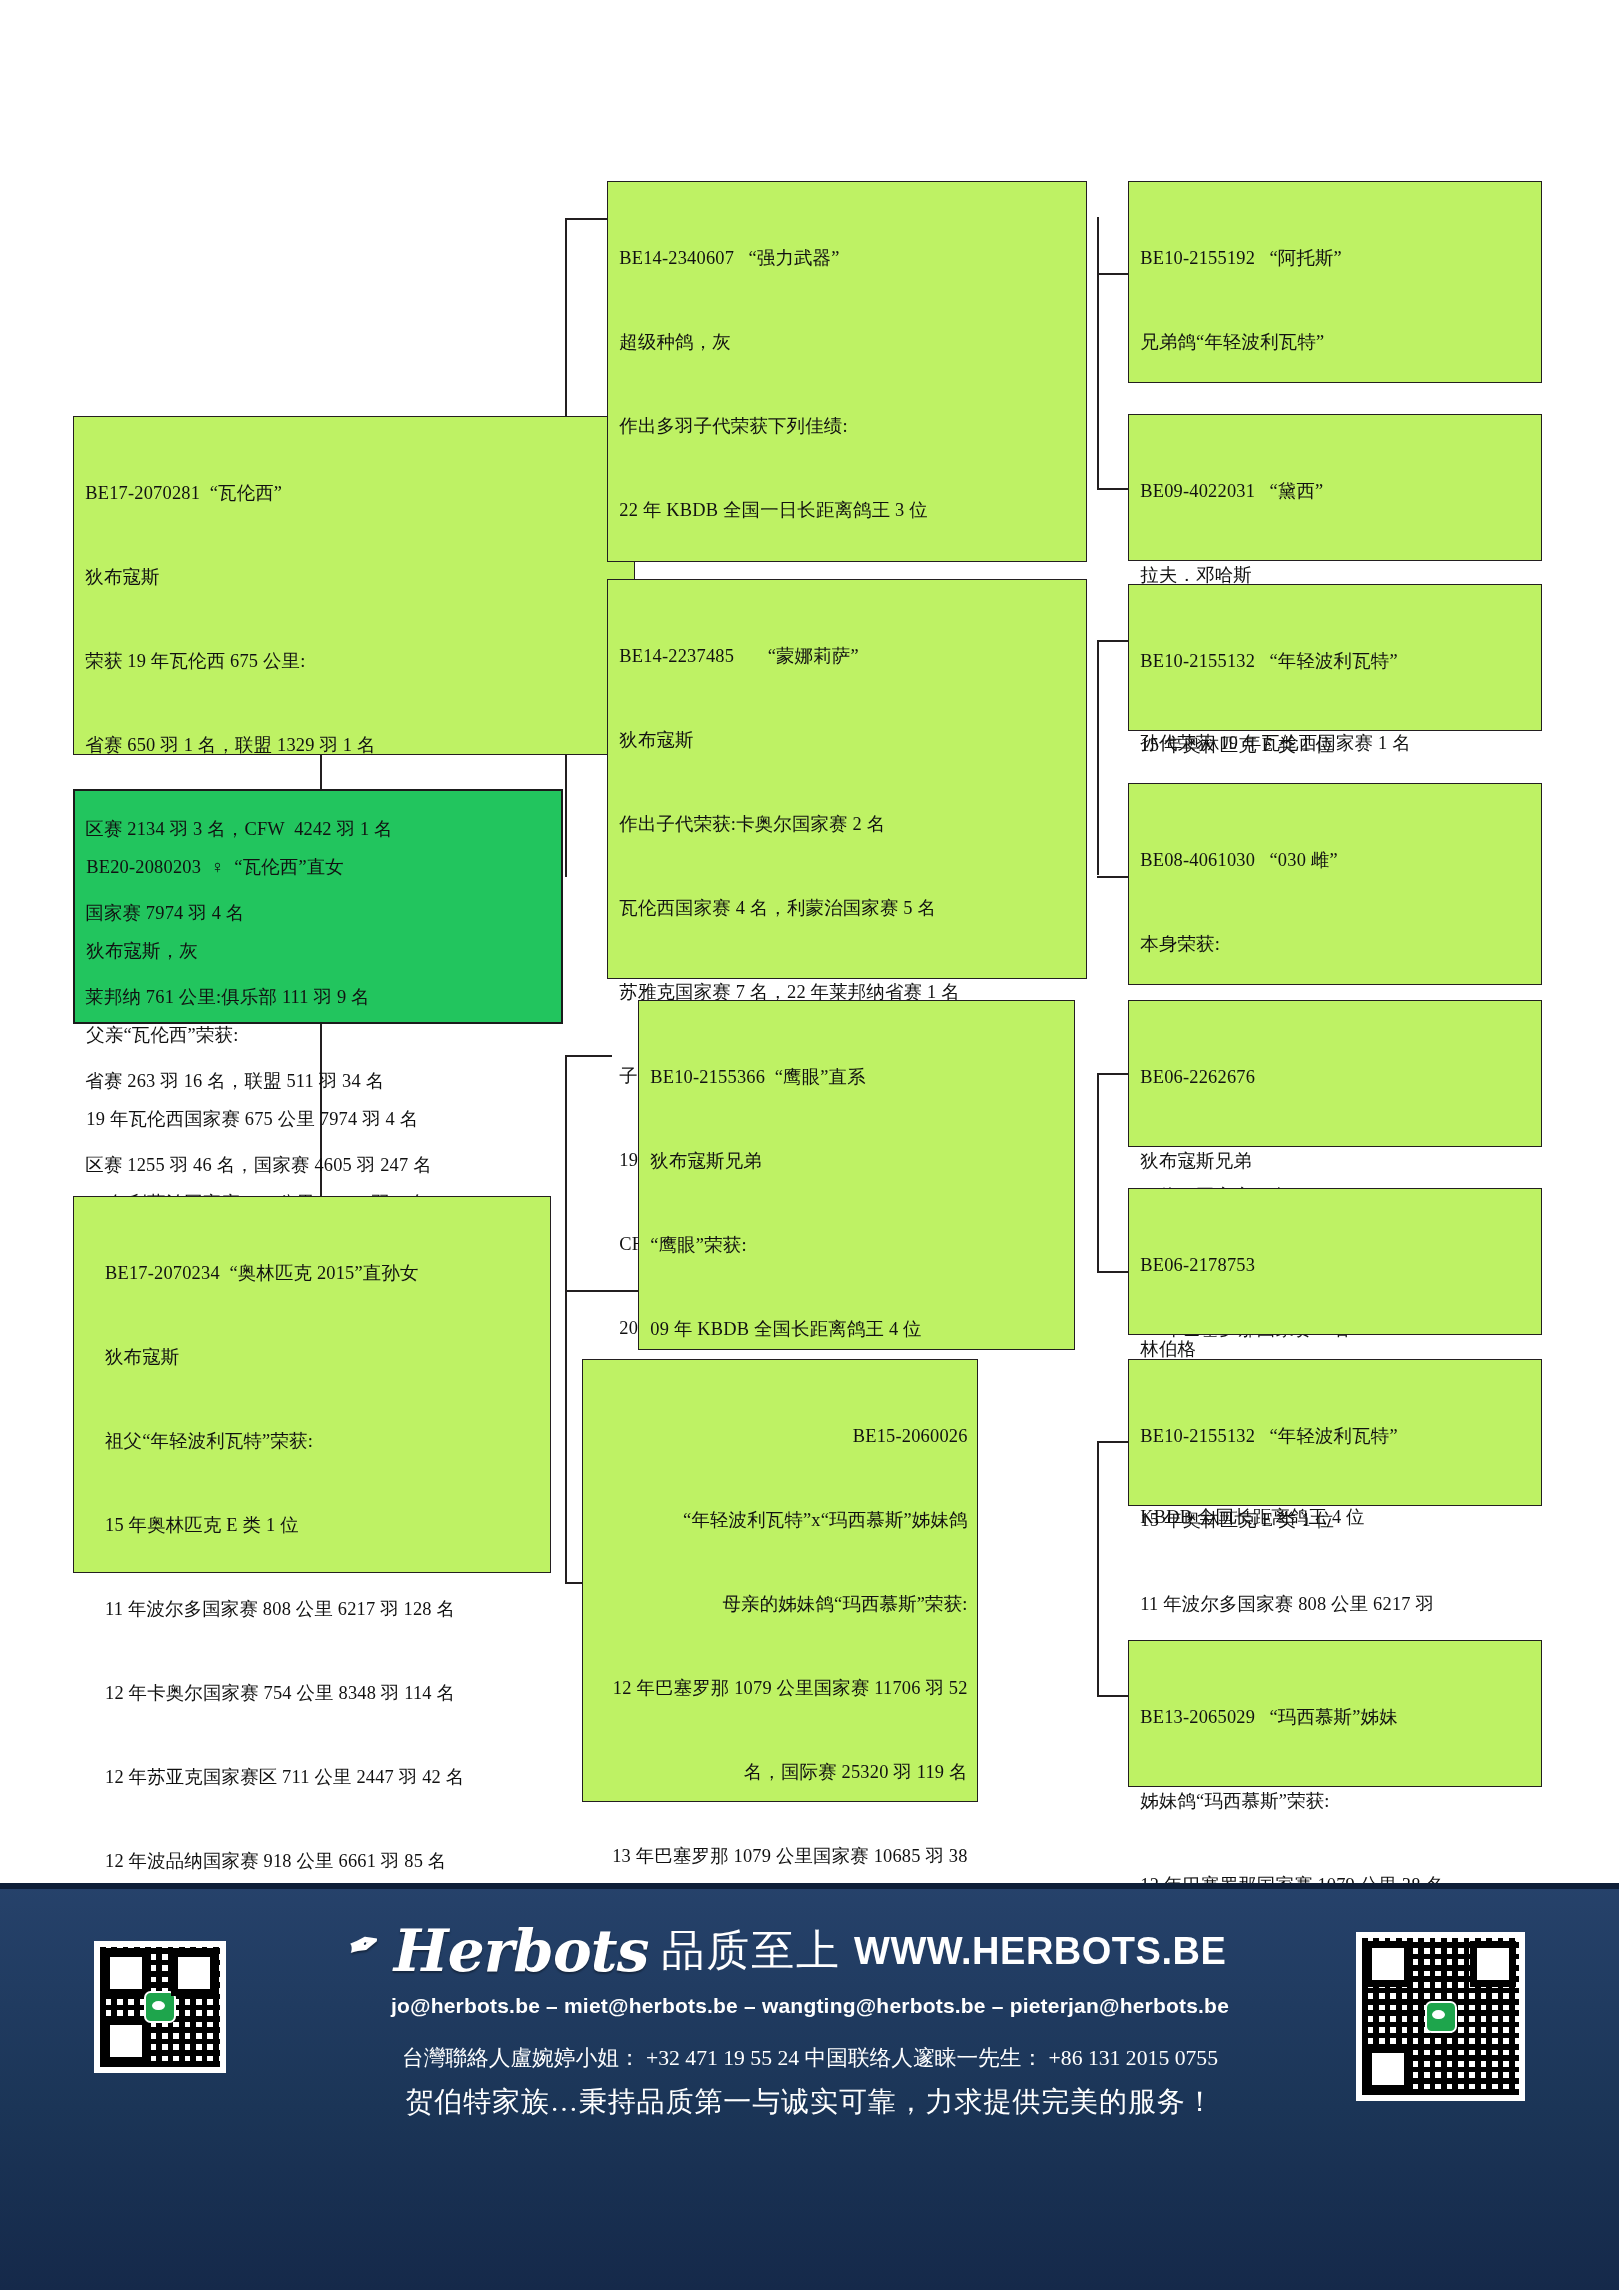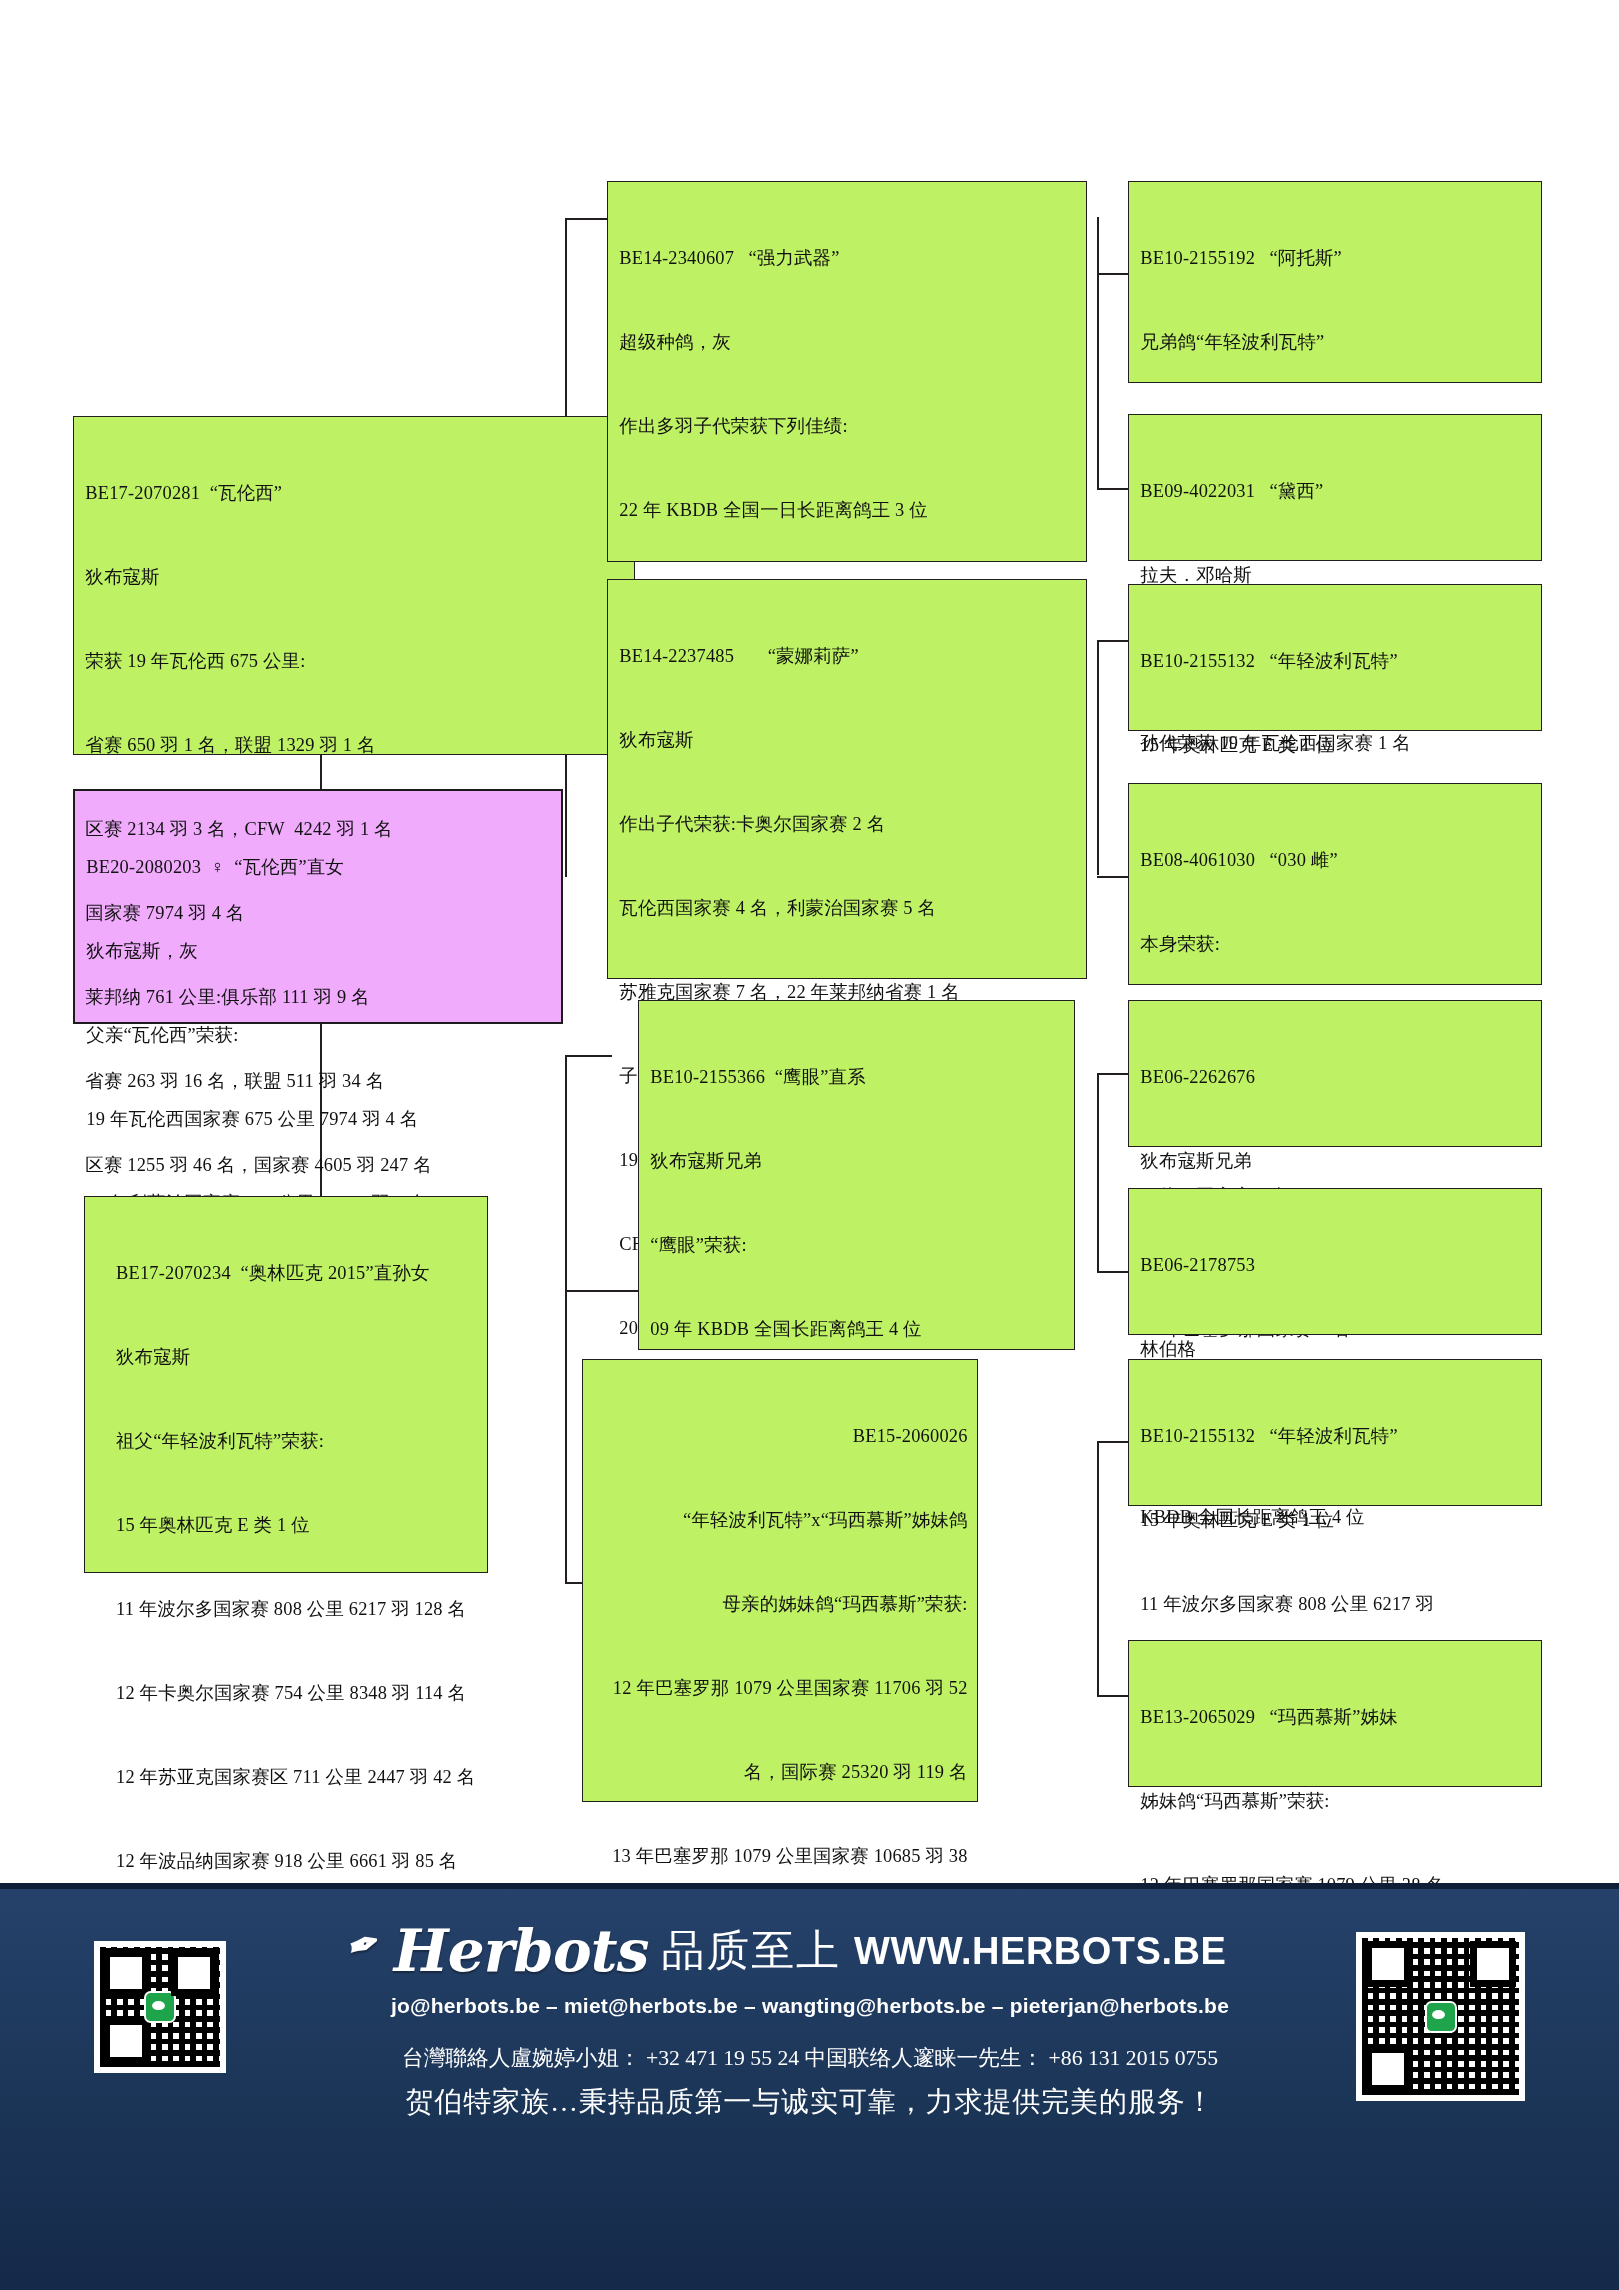--- a/index.html
+++ b/index.html
@@ -29,21 +29,21 @@
     background: #bef264;
     padding: 7.5px 9.4px 7.5px 11.3px;
     font-size: 18.4px;
     line-height: 1.52;
     color: #111;
     white-space: pre-wrap;
     letter-spacing: 0.2px;
   }
   .box .ln { display: block; }
   .box.main {
-    background: #f0abfc;
+    background: #22c55e;
     border: 2.8px solid #1b1b1b;
   }
   
   .conn {
     position: absolute;
     background: #231f20;
   }
   .conn.h { height: 1.5px; }
   .conn.v { width: 1.5px; }
 
@@ -235,21 +235,21 @@
     <span class="ln">省赛 650 羽 1 名，联盟 1329 羽 1 名</span>
     <span class="ln">区赛 2134 羽 3 名，CFW  4242 羽 1 名</span>
     <span class="ln">国家赛 7974 羽 4 名</span>
     <span class="ln">莱邦纳 761 公里:俱乐部 111 羽 9 名</span>
     <span class="ln">省赛 263 羽 16 名，联盟 511 羽 34 名</span>
     <span class="ln">区赛 1255 羽 46 名，国家赛 4605 羽 247 名</span>
     <span class="ln">20 年利蒙治 649 公里:省赛 1011 羽 1 名</span>
     <span class="ln">国家赛 10319 羽 5 名</span>
   </div>
 
-  <div class="box" style="left:84px; top:1196px; width:404px; height:377px;padding-left:31px;">
+  <div class="box" style="left:73px; top:1196px; width:478px; height:377px;padding-left:31px;">
     <span class="ln">BE17-2070234  “奥林匹克 2015”直孙女</span>
     <span class="ln">狄布寇斯</span>
     <span class="ln">祖父“年轻波利瓦特”荣获:</span>
     <span class="ln">15 年奥林匹克 E 类 1 位</span>
     <span class="ln">11 年波尔多国家赛 808 公里 6217 羽 128 名</span>
     <span class="ln">12 年卡奥尔国家赛 754 公里 8348 羽 114 名</span>
     <span class="ln">12 年苏亚克国家赛区 711 公里 2447 羽 42 名</span>
     <span class="ln">12 年波品纳国家赛 918 公里 6661 羽 85 名</span>
     <span class="ln">13 年蒙特利马国家赛 718 公里 5952 羽 78 名</span>
     <span class="ln">13 年蒙托邦国家赛 807 公里 6772 羽 28 名</span>

